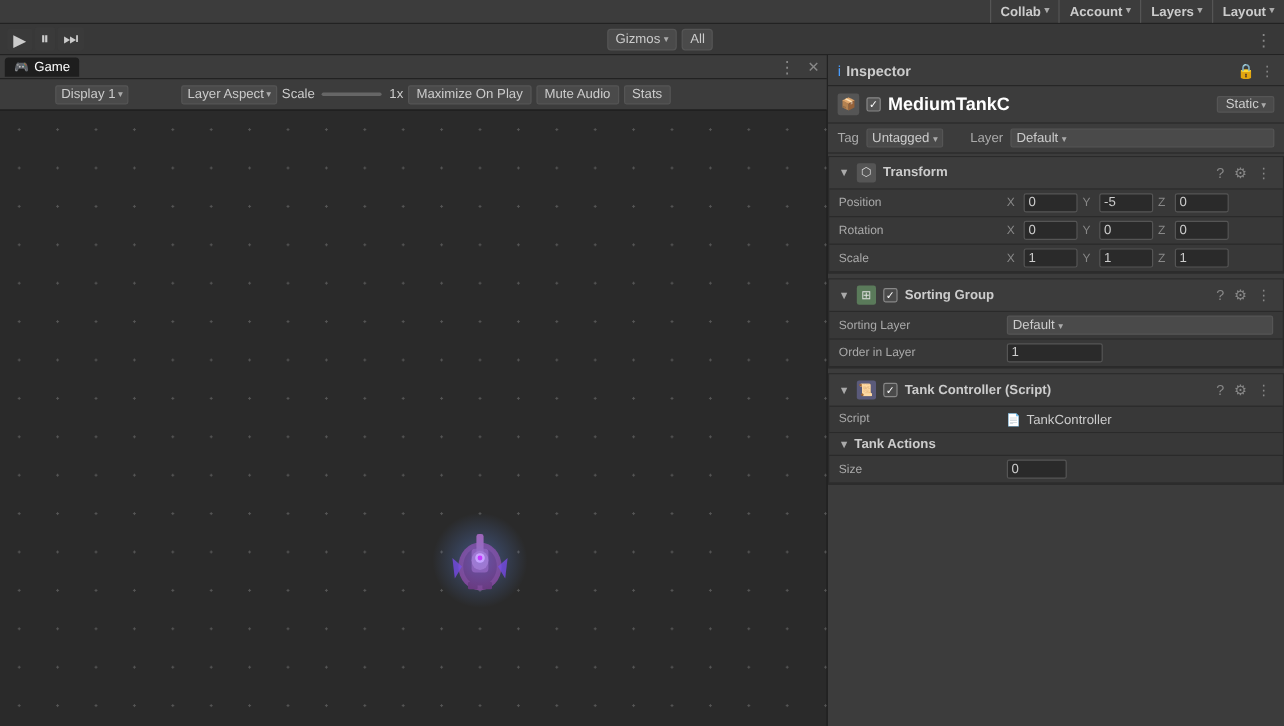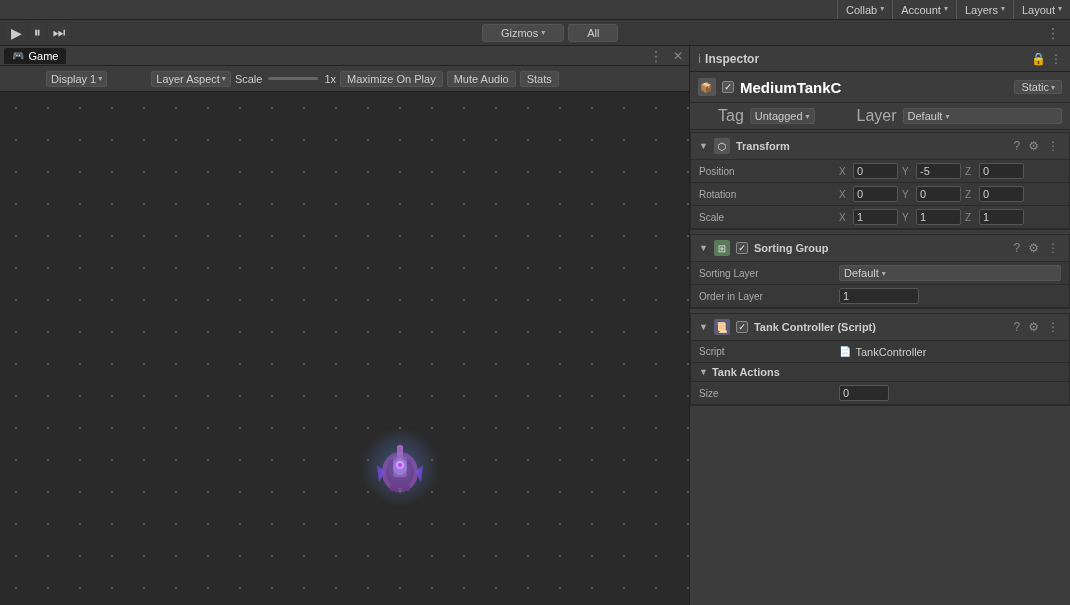--- a/index.html
+++ b/index.html
@@ -29,20 +29,21 @@
       padding: 0 8px;
       height: 100%;
       border-left: 1px solid #555;
       font-size: 11px;
       color: #ccc;
       cursor: pointer;
     }
     .top-bar-dropdown {
       display: flex;
       gap: 3px;
+      font-weight: bold;
     }
     .chevron-down {
       font-size: 8px;
       color: #aaa;
     }
 
     
     .toolbar-row {
       height: 26px;
       background: #383838;
@@ -50,21 +51,21 @@
       align-items: center;
       gap: 4px;
       padding: 0 6px;
       border-bottom: 1px solid #222;
     }
     .toolbar-btn {
       background: #4a4a4a;
       border: 1px solid #555;
       border-radius: 3px;
       color: #ccc;
-      padding: 2px 18px;
+      padding: 2px 6px;
       font-size: 11px;
       cursor: pointer;
       display: flex;
       align-items: center;
       gap: 3px;
     }
     .play-controls {
       display: flex;
       align-items: center;
       gap: 2px;
@@ -300,21 +301,21 @@
     }
 
     
     .tag-layer-row {
       display: flex;
       align-items: center;
       padding: 4px 8px;
       gap: 6px;
       border-bottom: 1px solid #2a2a2a;
     }
-    .tag-label { color: #aaa; font-size: 16px; margin-left: 20px; }
+    .tag-label { color: #aaa; font-size: 11px; }
     .tag-select {
       background: #4a4a4a;
       border: 1px solid #555;
       border-radius: 2px;
       color: #ccc;
       font-size: 11px;
       padding: 1px 4px;
       cursor: pointer;
       display: flex;
       align-items: center;

